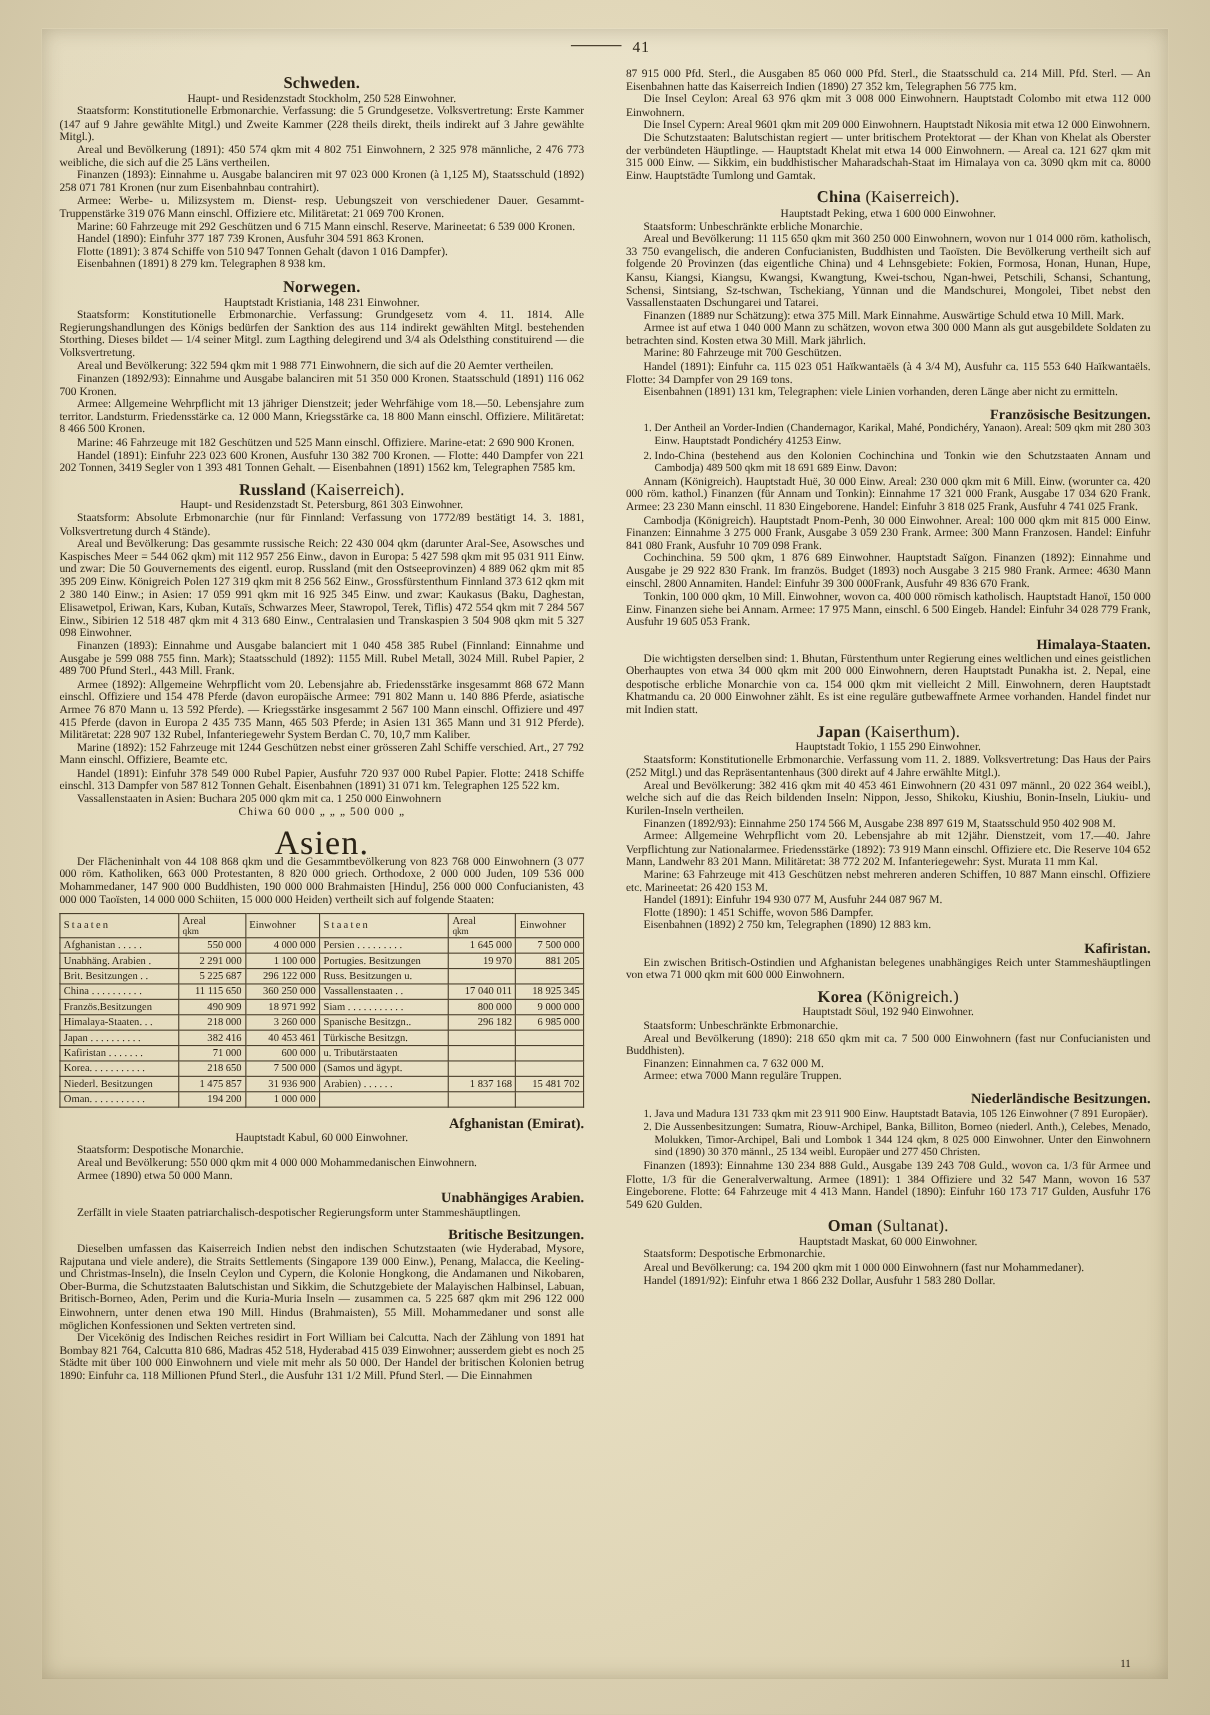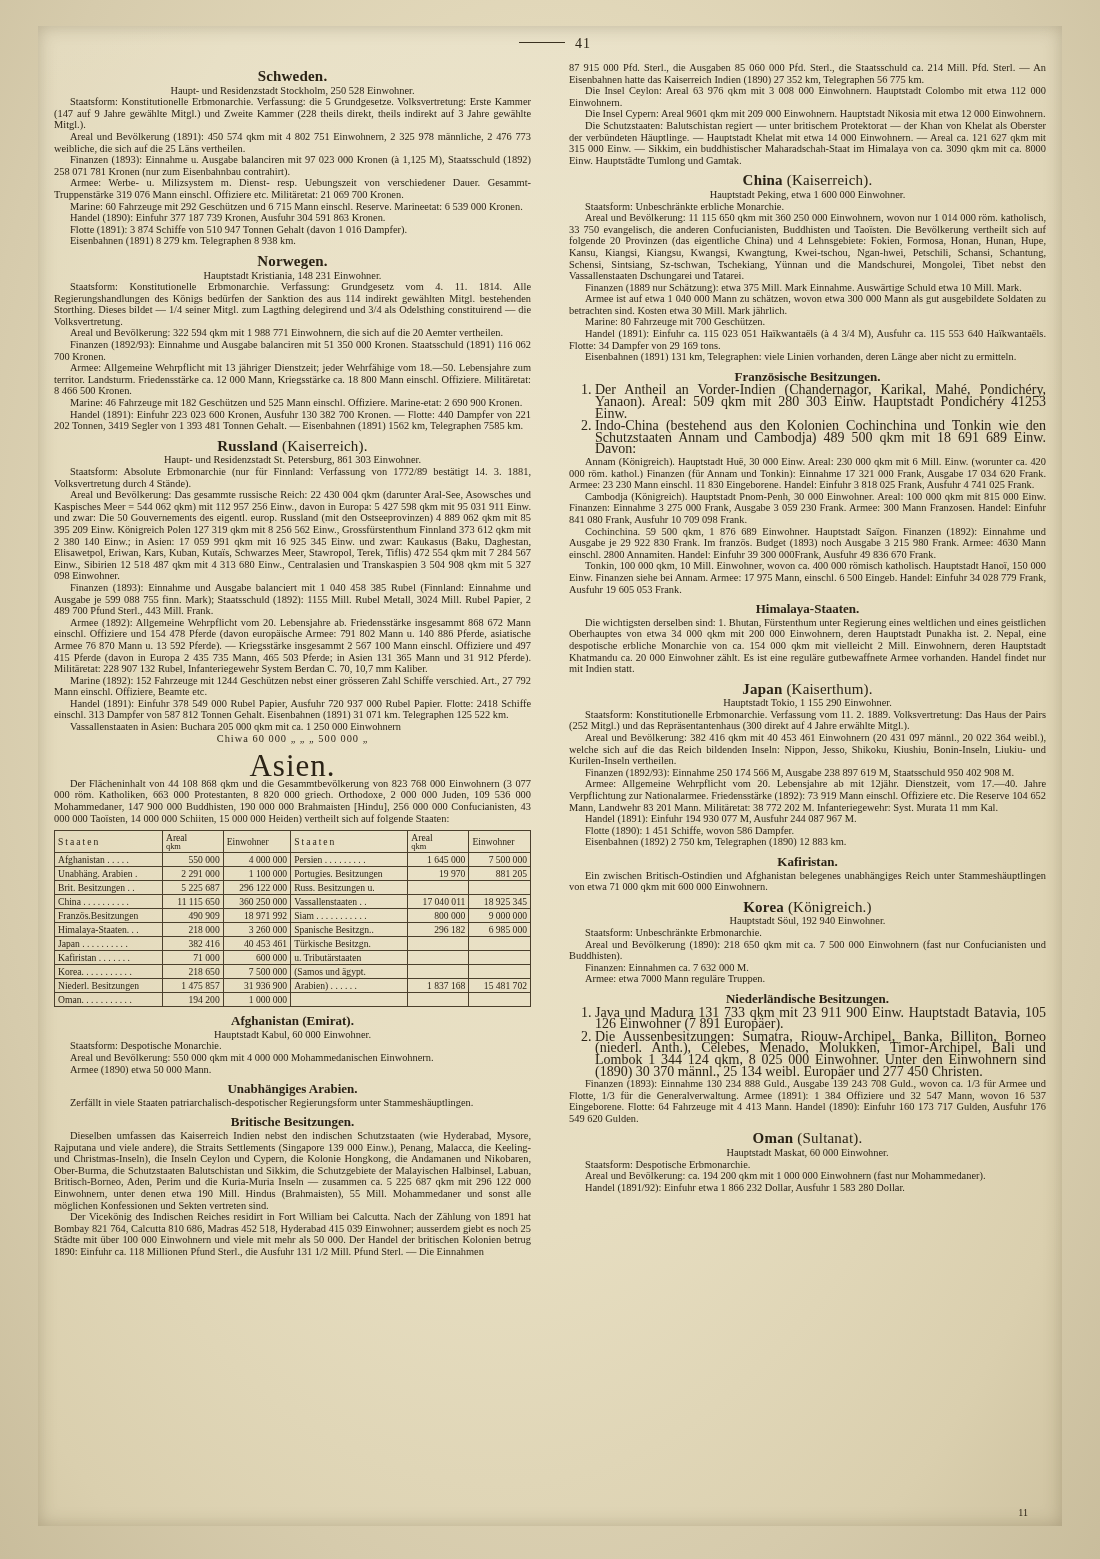--- a/index.html
+++ b/index.html
@@ -61,21 +61,21 @@
   }
   h2.sec .light{font-weight:normal;}
   h1.big{
     text-align:center;
     font-size:31px;
     font-weight:normal;
     margin:16px 0 6px 0;
     letter-spacing:1px;
   }
   h3.sub{
-    text-align:center;
+    text-align:right;
     font-size:13px;
     font-weight:bold;
     margin:8px 0 2px 0;
   }
   .ctr{text-align:center;}
   p{margin:0;}
   p.ind{text-indent:16px;margin:0;}
   .tbl{
     width:100%;
     border-collapse:collapse;
@@ -88,21 +88,21 @@
     line-height:11px;
   }
   .tbl th{font-weight:normal;text-align:left;}
   .tbl td.num{text-align:right;}
   .tbl td.nm{text-align:left;}
   .hdr-staaten{letter-spacing:2px;}
   .small{font-size:8.4px;display:block;line-height:8px;}
   ol.num{
     margin:2px 0 0 0;
     padding-left:26px;
-    font-size:14px;
+    font-size:10px;
     line-height:11.6px;
   }
   ol.num li{margin-bottom:1px;text-align:justify;}
   .folio{
     position:absolute;
     right:34px;bottom:8px;
     font-size:10px;
   }
   .dots{letter-spacing:1px;}
 </style>
@@ -315,20 +315,21 @@
 
         <h2 class="sec">
           <span>Japan</span>
           <span class="light">(Kaiserthum).</span>
         </h2>
         <p class="ctr">Hauptstadt Tokio, 1 155 290 Einwohner.</p>
         <p class="ind">Staatsform: Konstitutionelle Erbmonarchie. Verfassung vom 11. 2. 1889. Volksvertretung: Das Haus der Pairs (252 Mitgl.) und das Repräsentantenhaus (300 direkt auf 4 Jahre erwählte Mitgl.).</p>
         <p class="ind">Areal und Bevölkerung: 382 416 qkm mit 40 453 461 Einwohnern (20 431 097 männl., 20 022 364 weibl.), welche sich auf die das Reich bildenden Inseln: Nippon, Jesso, Shikoku, Kiushiu, Bonin-Inseln, Liukiu- und Kurilen-Inseln vertheilen.</p>
         <p class="ind">Finanzen (1892/93): Einnahme 250 174 566 M, Ausgabe 238 897 619 M, Staatsschuld 950 402 908 M.</p>
         <p class="ind">Armee: Allgemeine Wehrpflicht vom 20. Lebensjahre ab mit 12jähr. Dienstzeit, vom 17.—40. Jahre Verpflichtung zur Nationalarmee. Friedensstärke (1892): 73 919 Mann einschl. Offiziere etc. Die Reserve 104 652 Mann, Landwehr 83 201 Mann. Militäretat: 38 772 202 M. Infanteriegewehr: Syst. Murata 11 mm Kal.</p>
+        <p class="ind">Marine: 63 Fahrzeuge mit 413 Geschützen nebst mehreren anderen Schiffen, 10 887 Mann einschl. Offiziere etc. Marineetat: 26 420 153 M.</p>
         <p class="ind">Handel (1891): Einfuhr 194 930 077 M, Ausfuhr 244 087 967 M.</p>
         <p class="ind">Flotte (1890): 1 451 Schiffe, wovon 586 Dampfer.</p>
         <p class="ind">Eisenbahnen (1892) 2 750 km, Telegraphen (1890) 12 883 km.</p>
 
         <h3 class="sub">Kafiristan.</h3>
         <p class="ind">Ein zwischen Britisch-Ostindien und Afghanistan belegenes unabhängiges Reich unter Stammeshäuptlingen von etwa 71 000 qkm mit 600 000 Einwohnern.</p>
 
         <h2 class="sec">
           <span>Korea</span>
           <span class="light">(Königreich.)</span>

